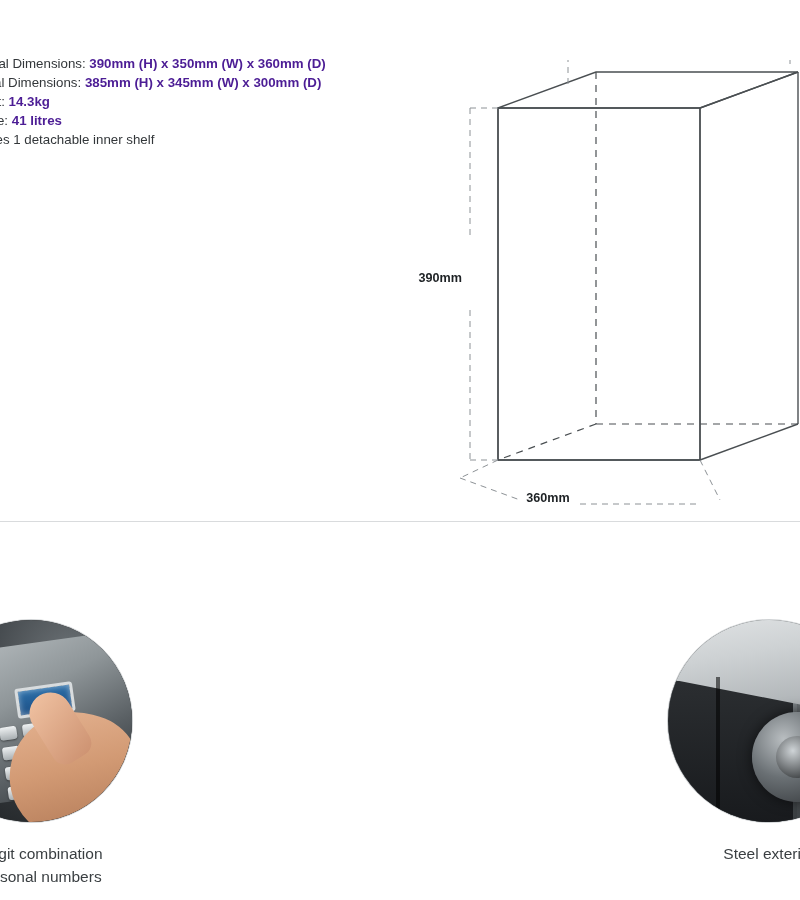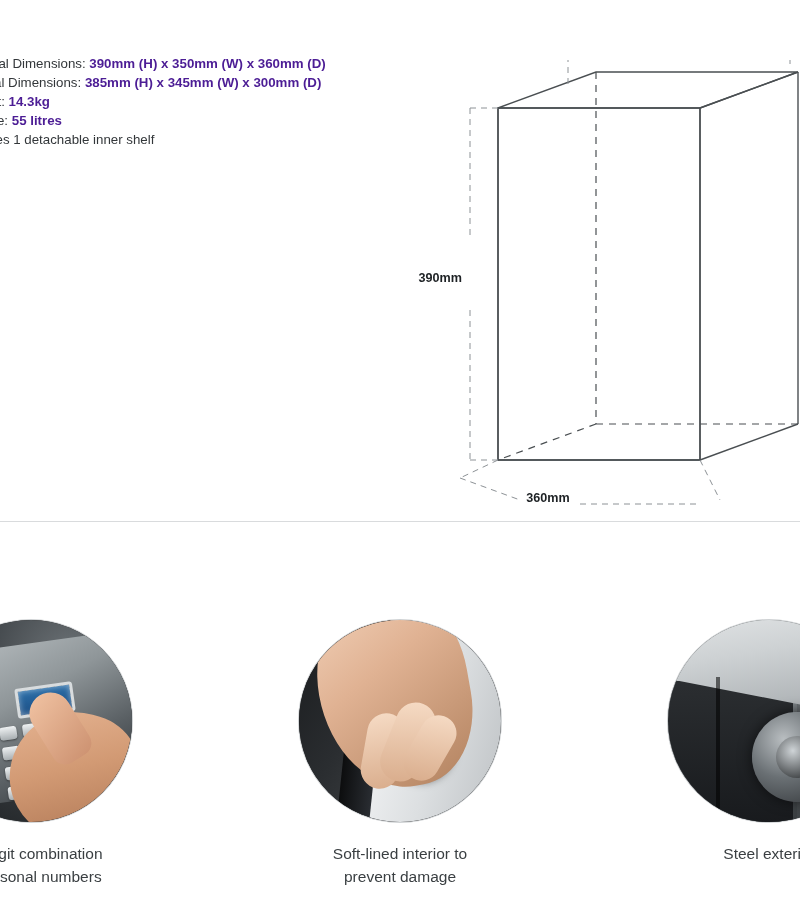--- a/index.html
+++ b/index.html
@@ -282,21 +282,21 @@
       <div class="spec-line">
         <span>External Dimensions: </span><b>390mm (H) x 350mm (W) x 360mm (D)</b>
       </div>
       <div class="spec-line">
         <span>Internal Dimensions: </span><b>385mm (H) x 345mm (W) x 300mm (D)</b>
       </div>
       <div class="spec-line">
         <span>Weight: </span><b>14.3kg</b>
       </div>
       <div class="spec-line">
-        <span>Volume: </span><b>55 litres</b>
+        <span>Volume: </span><b>41 litres</b>
       </div>
       <div class="spec-line">
         <span>Includes 1 detachable inner shelf</span>
       </div>
     </div>
 
     <div class="diagram">
       <svg width="400" height="450" viewBox="0 0 400 450">
         <g fill="none" stroke="#4a4f52" stroke-width="1.4">
 
@@ -365,38 +365,20 @@
           <div class="p1-hand"></div>
           <div class="p1-finger"></div>
         </div>
       </div>
       <div class="feature-caption">
         <div>3-8 digit combination</div>
         <div>of personal numbers</div>
       </div>
     </div>
 
-    <div class="feature f2">
-      <div class="circle-wrap">
-        <div class="photo2">
-          <div class="p2-dark"></div>
-          <div class="p2-door"></div>
-          <div class="p2-panel"></div>
-          <div class="p2-knob"></div>
-          <div class="p2-hand"></div>
-          <div class="p2-f3"></div>
-          <div class="p2-f1"></div>
-          <div class="p2-f2"></div>
-        </div>
-      </div>
-      <div class="feature-caption">
-        <div>Soft-lined interior to</div>
-        <div>prevent damage</div>
-      </div>
-    </div>
 
     <div class="feature f3">
       <div class="circle-wrap">
         <div class="photo3">
           <div class="p3-side"></div>
           <div class="p3-face"></div>
           <div class="p3-top"></div>
           <div class="p3-seam"></div>
           <div class="p3-knob"></div>
         </div>

